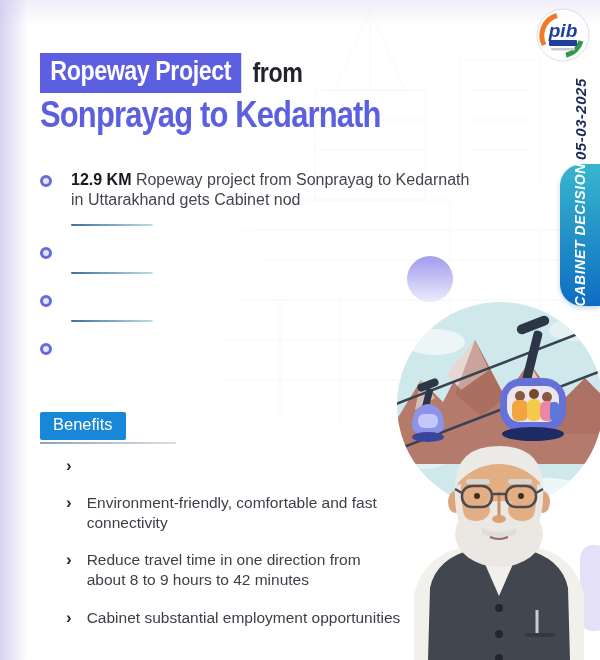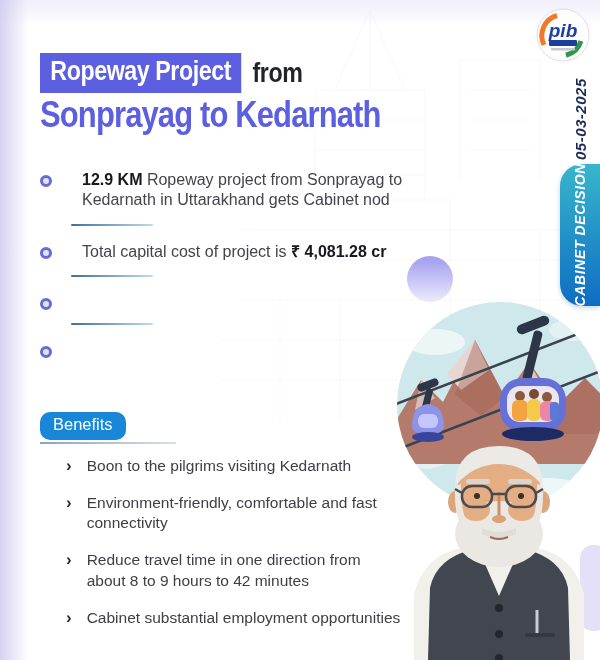--- a/index.html
+++ b/index.html
@@ -57,38 +57,38 @@
     box-shadow:0 2px 5px rgba(20,90,150,0.25);
   }
   .ribbon span {
     writing-mode:vertical-rl; transform:rotate(180deg);
     color:#fff; font-weight:bold; font-style:italic; font-size:14px;
     letter-spacing:0.6px; white-space:nowrap;
   }
 
   
   .facts { position:absolute; left:40px; top:170px; width:434px; }
-  .fact { display:flex; gap:30px; }
+  .fact { display:flex; gap:19px; }
   .fact-bullet {
     flex:none; width:12px; height:12px; border-radius:50%;
     border:3.5px solid #666cd4; background:#e3e4fb;
     box-sizing:border-box; margin-top:5px;
   }
   .fact-text { font-size:16px; line-height:1.28; color:#44444e; }
   .fact-text b { color:#17171f; }
   .divider {
     height:2px; width:82px; margin:13px 0 16px 31px; border-radius:1px;
     background:linear-gradient(90deg, #3f719c, #bfdce8);
   }
 
   
   .benefits-label {
     position:absolute; left:40px; top:412px;
     background:var(--benefits-blue,#1987d8); color:#fff;
-    font-size:16.5px; padding:3px 13px 6px 13px; border-radius:10px;
+    font-size:16.5px; padding:3px 13px 6px 13px; border-radius:2px;
   }
   .benefits-underline {
     position:absolute; left:40px; top:442px; width:136px; height:2px;
     background:linear-gradient(90deg, #8fa3b8, #d9dfe5);
   }
   .benefits { position:absolute; left:66px; top:456px; width:336px; }
   .benefit { display:flex; gap:15px; margin-bottom:17px; }
   .benefit-marker { flex:none; font-weight:bold; color:#2a2a33; font-size:17px; line-height:1.18; }
   .benefit-text { font-size:15.5px; line-height:1.3; color:#3e3e48; }
 
@@ -143,38 +143,36 @@
   </div>
 
   <div class="facts">
     <div class="fact">
       <span class="fact-bullet"></span>
       <span class="fact-text"><span></span><b>12.9 KM</b><span> Ropeway project from Sonprayag to Kedarnath in Uttarakhand gets Cabinet nod</span></span>
     </div>
     <div class="divider"></div>
     <div class="fact">
       <span class="fact-bullet"></span>
-      <span class="fact-text"><span>Total capital cost of project is </span><b>₹ 4,081.28 cr</b><span></span></span>
     </div>
     <div class="divider"></div>
     <div class="fact">
       <span class="fact-bullet"></span>
     </div>
     <div class="divider"></div>
     <div class="fact">
       <span class="fact-bullet"></span>
     </div>
   </div>
 
   <div class="benefits-label">Benefits</div>
   <div class="benefits-underline"></div>
   <div class="benefits">
     <div class="benefit">
       <span class="benefit-marker">›</span>
-      <span class="benefit-text">Boon to the pilgrims visiting Kedarnath</span>
     </div>
     <div class="benefit">
       <span class="benefit-marker">›</span>
       <span class="benefit-text">Environment-friendly, comfortable and fast connectivity</span>
     </div>
     <div class="benefit">
       <span class="benefit-marker">›</span>
       <span class="benefit-text">Reduce travel time in one direction from about 8 to 9 hours to 42 minutes</span>
     </div>
     <div class="benefit">

